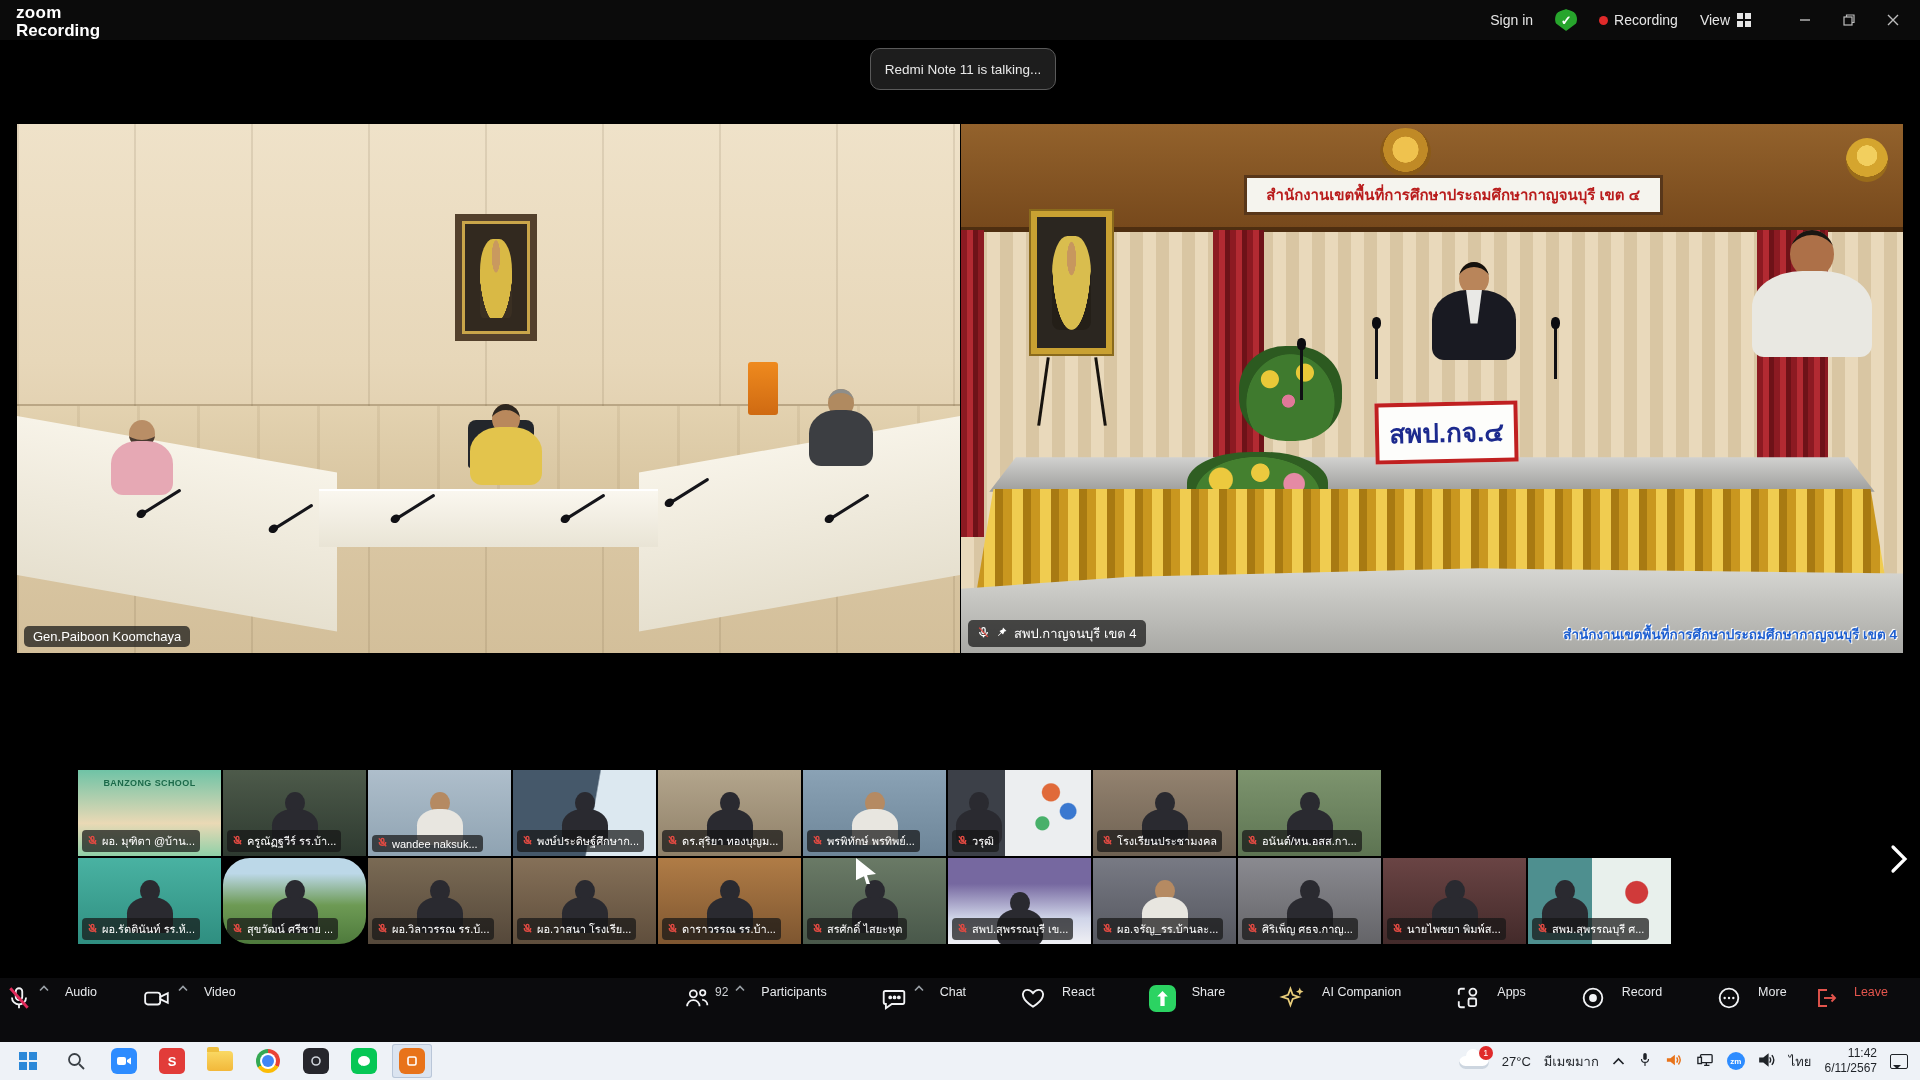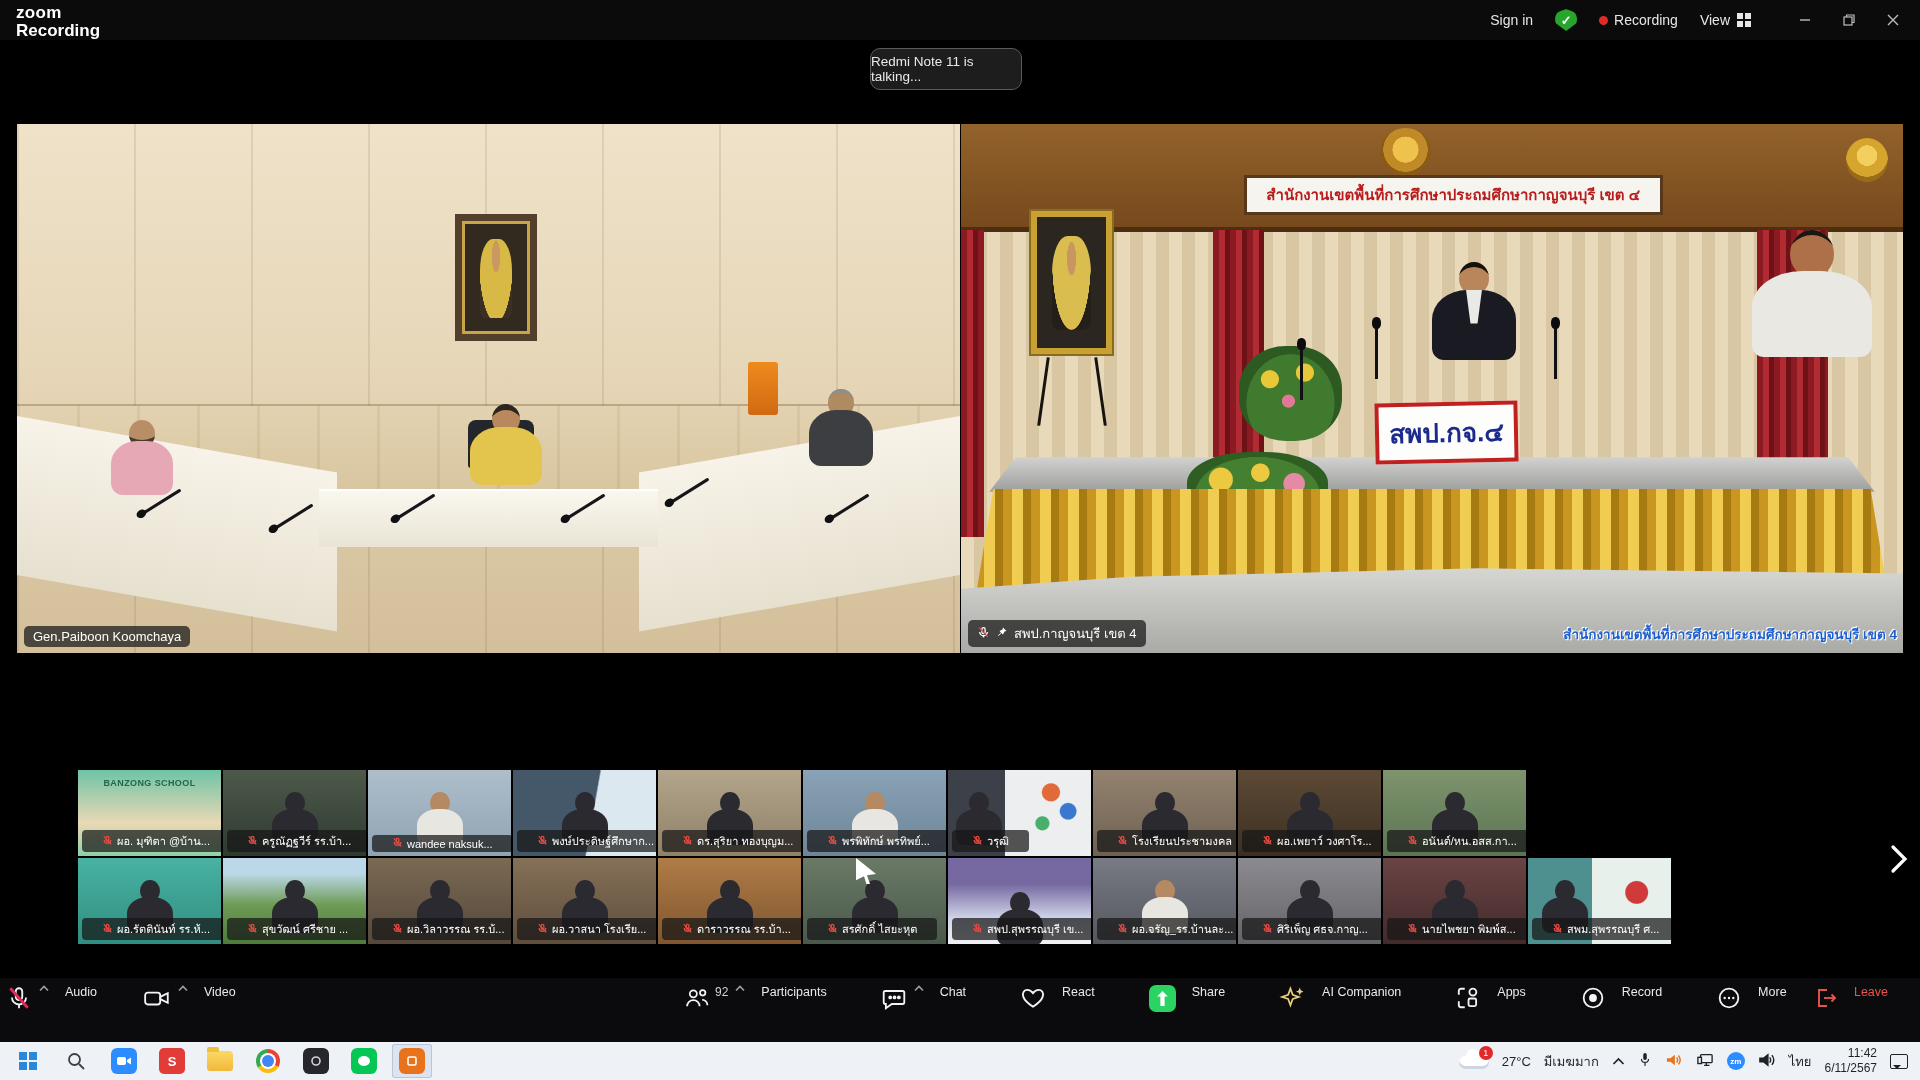--- a/index.html
+++ b/index.html
@@ -13,21 +13,21 @@
   .brand .b2 { font-size:17px; font-weight:bold; }
   .tb-right { position:absolute; right:10px; top:0; height:40px; display:flex; align-items:center; gap:22px; color:#e6e6e6; font-size:14px; }
   .tb-item { display:flex; align-items:center; gap:6px; cursor:default; }
   .shield { width:22px; height:22px; background:#27a52c; border-radius:50% 50% 50% 50% / 46% 46% 54% 54%; clip-path:polygon(50% 0,100% 18%,100% 62%,50% 100%,0 62%,0 18%); display:flex; align-items:center; justify-content:center; color:#fff; font-size:13px; font-weight:bold; }
   .recdot { width:9px; height:9px; border-radius:50%; background:#e02a2a; }
   .grid-ic svg { display:block; }
   .winctl { display:flex; align-items:center; gap:10px; margin-left:14px; }
   .winbtn { width:34px; height:30px; display:flex; align-items:center; justify-content:center; color:#bdbdbd; }
 
   
-  .toast { position:absolute; left:870px; top:48px; width:152px; height:42px; background:#1d1d1d; border:1px solid #5a5a5a; border-radius:10px; color:#e9e9e9; font-size:13.5px; display:flex; align-items:center; justify-content:center; }
+  .toast { position:absolute; left:870px; top:48px; width:186px; height:42px; background:#1d1d1d; border:1px solid #5a5a5a; border-radius:10px; color:#e9e9e9; font-size:13.5px; display:flex; align-items:center; justify-content:center; }
 
   
   .video { position:absolute; top:124px; height:529px; overflow:hidden; background:#222; }
   .video.left { left:17px; width:943px; }
   .video.right { left:961px; width:942px; }
   .ntag { position:absolute; left:7px; bottom:6px; background:rgba(22,22,22,.72); color:#fff; font-size:13px; padding:3px 9px; border-radius:5px; display:flex; align-items:center; gap:6px; white-space:nowrap; z-index:30; }
 
   
   .lv-wall { position:absolute; inset:0; background:linear-gradient(180deg,#efe2c9 0%,#e7d7b9 45%,#dcc9a6 70%,#d3bf9a 100%); }
   .lv-panels { position:absolute; inset:0; background:repeating-linear-gradient(90deg, rgba(90,70,40,.12) 0 2px, transparent 2px 117px); }
@@ -77,39 +77,39 @@
   .rv-tabletop { position:absolute; left:3%; top:63%; width:94%; height:6.5%; background:linear-gradient(180deg,#d2d2d0,#9d9d9b); clip-path:polygon(3% 0,97% 0,100% 100%,0 100%); }
   .rv-skirt { position:absolute; left:1.5%; top:69%; width:97%; height:21%; background:repeating-linear-gradient(90deg,#c9971f 0 9px,#f0cc50 9px 20px,#a87a12 20px 28px); clip-path:polygon(2% 0,98% 0,100% 100%,0 100%); }
   .rv-fg { position:absolute; left:0; top:84%; width:100%; height:16%; background:linear-gradient(180deg,#d6d6d2,#a9a9a5); clip-path:polygon(0 24%,18% 10%,55% 0,100% 6%,100% 100%,0 100%); }
   .rv-sign { position:absolute; left:44%; top:52.5%; width:15.2%; height:11.5%; background:#fdfdfb; border:4px solid #c02020; display:flex; align-items:center; justify-content:center; color:#1c2a8e; font-weight:bold; font-size:26px; transform:rotate(-1.2deg); z-index:5; }
   .rv-mark { position:absolute; right:6px; bottom:8px; color:#1e5fd0; font-weight:bold; font-size:13.5px; text-shadow:0 0 2px #fff, 1px 1px 0 #fff, -1px -1px 0 #fff; z-index:30; white-space:nowrap; }
 
   
   .strip { position:absolute; left:78px; top:770px; width:1764px; }
   .srow { display:flex; gap:2px; margin-bottom:2px; }
   .tile { position:relative; width:143px; height:86px; overflow:hidden; background:#333; }
-  .tile .ntag { left:4px; bottom:4px; font-size:11px; padding:2px 20px; gap:4px; border-radius:4px; }
+  .tile .ntag { left:4px; bottom:4px; font-size:11px; padding:2px 5px; gap:4px; border-radius:4px; }
   .ph { position:absolute; left:50%; top:26%; width:52px; height:58px; transform:translateX(-50%); }
   .ph::before { content:""; display:block; width:20px; height:22px; margin:0 auto; border-radius:50%; background:#2a2a30; }
   .ph::after { content:""; display:block; width:46px; height:36px; margin:-5px auto 0; border-radius:45% 45% 8px 8px; background:#2a2a30; }
   .ph.lite::before { background:#b58a62; } .ph.lite::after { background:#e8e6e0; }
   .slide-txt { position:absolute; top:8px; width:100%; text-align:center; font-size:9px; font-weight:bold; color:#1c6a4a; letter-spacing:.4px; }
   .r1a{background:linear-gradient(180deg,#6fc3a6,#ead9b5 62%,#8fd0a8);} 
   .r1b{background:linear-gradient(180deg,#4d5a4a,#2e3a30);} 
   .r1c{background:linear-gradient(180deg,#aebecb,#8fa3b2);} 
   .r1d{background:linear-gradient(100deg,#45586a 55%,#dce8f0 56%);} 
   .r1e{background:linear-gradient(180deg,#b3a58c,#8f8068);} 
   .r1f{background:linear-gradient(180deg,#8aa2b5,#6d8598);} 
   .r1g{background:radial-gradient(circle at 72% 26%,#e06a3a 0 7%,transparent 8%),radial-gradient(circle at 84% 48%,#3a78d0 0 6%,transparent 7%),radial-gradient(circle at 66% 62%,#48b06a 0 6%,transparent 7%),linear-gradient(90deg,#3c4048 40%,#eceef0 40%);} 
   .r1h{background:linear-gradient(135deg,#2f62ab,#1d3f7e);} 
   .r1i{background:linear-gradient(180deg,#93826f,#6e6152);} 
   .r1j{background:linear-gradient(180deg,#5d4a36,#3c2f22);} 
   .r1k{background:linear-gradient(180deg,#7d946e,#5d7452);} 
   .r2a{background:linear-gradient(180deg,#49b2a2,#2f8e80);} 
-  .r2b{background:linear-gradient(180deg,#bcd8e8 18%,#6d9a54 55%,#4e7a3c);} 
+  .r2b{background:linear-gradient(180deg,#bcd8e8 18%,#6d9a54 55%,#4e7a3c);border-radius:27px;} 
   .r2c{background:linear-gradient(180deg,#7a6a54,#55483a);} 
   .r2d{background:linear-gradient(180deg,#857058,#5f4e3c);} 
   .r2e{background:linear-gradient(180deg,#b07c46,#7e5630);} 
   .r2f{background:linear-gradient(180deg,#6a7a66,#49584a);} 
   .r2g{background:linear-gradient(180deg,#7668a0 30%,#cfd4e8 70%,#f0f0f4);} 
   .r2h{background:linear-gradient(180deg,#787a84,#55575f);} 
   .r2i{background:linear-gradient(180deg,#8a8a90,#646468);} 
   .r2j{background:linear-gradient(180deg,#6a4444,#432a2a);} 
   .r2k{background:radial-gradient(circle at 76% 40%,#d03a3a 0 9%,transparent 10%),linear-gradient(90deg,#4e8f8f 45%,#e8f0ec 45%);}
   .next-page { position:absolute; left:1884px; top:842px; width:30px; height:34px; display:flex; align-items:center; justify-content:center; cursor:pointer; }
@@ -371,31 +371,20 @@
       </div>
       <div class="tile r1i">
           <i class="ph"></i>
         <div class="ntag">
             <span><svg width="11" height="11" viewBox="0 0 24 24" fill="none" stroke="#e04a42" stroke-width="3">
                 <rect x="9" y="3" width="6" height="11" rx="3"></rect>
                 <path d="M5 11a7 7 0 0 0 14 0"></path>
                 <line x1="4" y1="3" x2="20" y2="20"></line>
               </svg></span>
             <span>โรงเรียนประชามงคล</span>
-          </div>
-      </div>
-      <div class="tile r1j">
-          <i class="ph"></i>
-        <div class="ntag">
-            <span><svg width="11" height="11" viewBox="0 0 24 24" fill="none" stroke="#e04a42" stroke-width="3">
-                <rect x="9" y="3" width="6" height="11" rx="3"></rect>
-                <path d="M5 11a7 7 0 0 0 14 0"></path>
-                <line x1="4" y1="3" x2="20" y2="20"></line>
-              </svg></span>
-            <span>ผอ.เพยาว์ วงศาโร...</span>
           </div>
       </div>
       <div class="tile r1k">
           <i class="ph"></i>
         <div class="ntag">
             <span><svg width="11" height="11" viewBox="0 0 24 24" fill="none" stroke="#e04a42" stroke-width="3">
                 <rect x="9" y="3" width="6" height="11" rx="3"></rect>
                 <path d="M5 11a7 7 0 0 0 14 0"></path>
                 <line x1="4" y1="3" x2="20" y2="20"></line>
               </svg></span>

